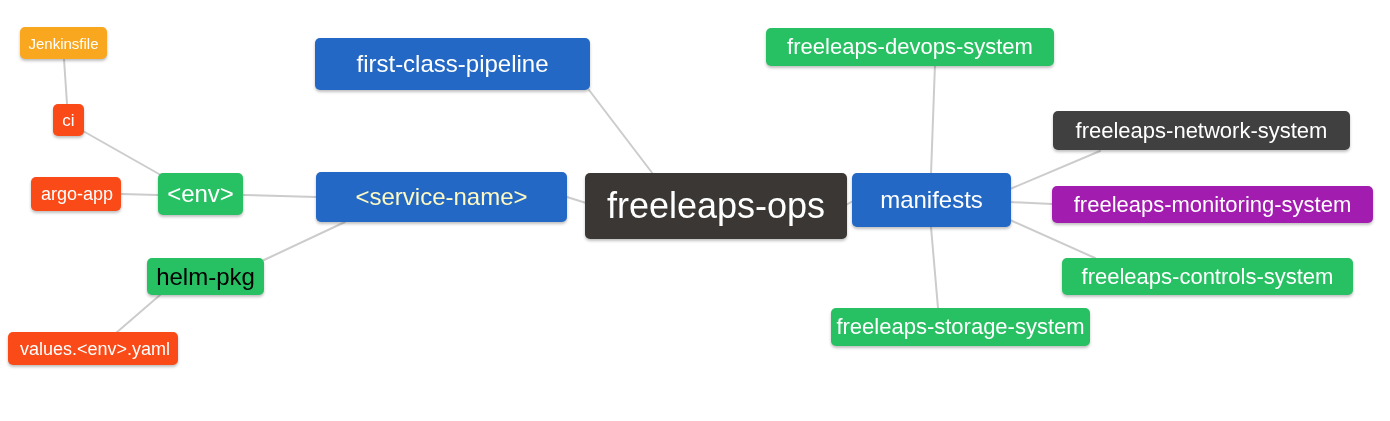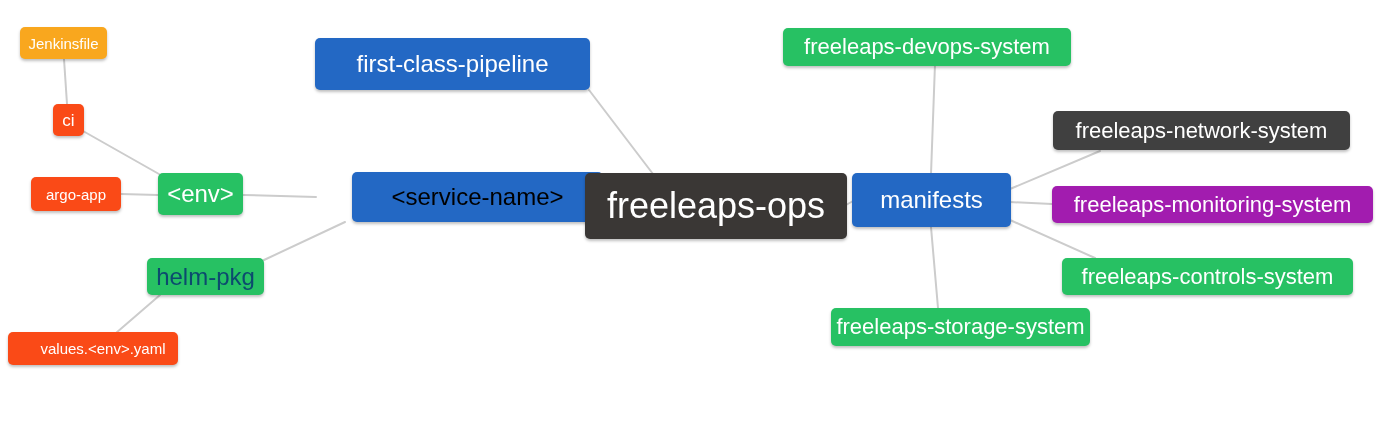--- a/index.html
+++ b/index.html
@@ -33,21 +33,21 @@
     color: #ffffff;
     border-radius: 5px;
     box-shadow: 0 2px 3px rgba(0,0,0,0.25);
     padding: 0 8px;
     white-space: nowrap;
     cursor: pointer;
     line-height: 1;
   }
   .size-xs  { font-size: 15px; }
   .size-ci  { font-size: 17px; }
-  .size-sm  { font-size: 15px; }
+  .size-sm  { font-size: 18px; justify-content: flex-end; }
   .size-md  { font-size: 24px; }
   .size-sys { font-size: 22px; }
   .size-lg  { font-size: 24px; text-align: center; }
   .size-xl  { font-size: 36px; }
 </style>
 </head>
 <body>
 
 <div class="stage">
 
@@ -77,45 +77,45 @@
   </div>
 
   <div class="node size-sm" style="left: 31px; top: 177px; width: 90px; height: 34px; background-color: rgb(250, 74, 23); color: rgb(255, 255, 255);">
     <span>argo-app</span>
   </div>
 
   <div class="node size-md" style="left: 158px; top: 173px; width: 85px; height: 42px; background-color: rgb(39, 193, 99); color: rgb(255, 255, 255); align-items: center;">
     <span>&lt;env&gt;</span>
   </div>
 
-  <div class="node size-md" style="left: 147px; top: 258px; width: 117px; height: 37px; background-color: rgb(39, 193, 99); color: #0c4a6e;">
+  <div class="node size-md" style="left: 147px; top: 258px; width: 117px; height: 37px; background-color: rgb(39, 193, 99); color: #000000;">
     <span>helm-pkg</span>
   </div>
 
   <div class="node size-sm" style="left: 8px; top: 332px; width: 170px; height: 33px; background-color: rgb(250, 74, 23); color: rgb(255, 255, 255); padding-left: 28px;">
     <span>values.&lt;env&gt;.yaml</span>
   </div>
 
   <div class="node size-lg" style="left: 315px; top: 38px; width: 275px; height: 52px; background-color: rgb(35, 104, 196); color: rgb(255, 255, 255);">
     <span>first-class-pipeline</span>
   </div>
 
-  <div class="node size-lg" style="left: 316px; top: 172px; width: 251px; height: 50px; background-color: rgb(35, 104, 196); color: #000000; margin-left: 36px;">
+  <div class="node size-lg" style="left: 316px; top: 172px; width: 251px; height: 50px; background-color: rgb(35, 104, 196); color: #fef9c3;">
     <span>&lt;service-name&gt;</span>
   </div>
 
   <div class="node size-xl" style="left: 585px; top: 173px; width: 262px; height: 66px; background-color: rgb(58, 55, 53); color: rgb(255, 255, 255);">
     <span>freeleaps-ops</span>
   </div>
 
   <div class="node size-lg" style="left: 852px; top: 173px; width: 159px; height: 54px; background-color: rgb(35, 104, 196); color: rgb(255, 255, 255);">
     <span>manifests</span>
   </div>
 
-  <div class="node size-sys" style="left: 783px; top: 28px; width: 288px; height: 38px; background-color: rgb(39, 193, 99); color: rgb(255, 255, 255);">
+  <div class="node size-sys" style="left: 766px; top: 28px; width: 288px; height: 38px; background-color: rgb(39, 193, 99); color: rgb(255, 255, 255);">
     <span>freeleaps-devops-system</span>
   </div>
 
   <div class="node size-sys" style="left: 1053px; top: 111px; width: 297px; height: 39px; background-color: #404040; color: rgb(255, 255, 255);">
     <span>freeleaps-network-system</span>
   </div>
 
   <div class="node size-sys" style="left: 1052px; top: 186px; width: 321px; height: 37px; background-color: #a21caf; color: rgb(255, 255, 255);">
     <span>freeleaps-monitoring-system</span>
   </div>

